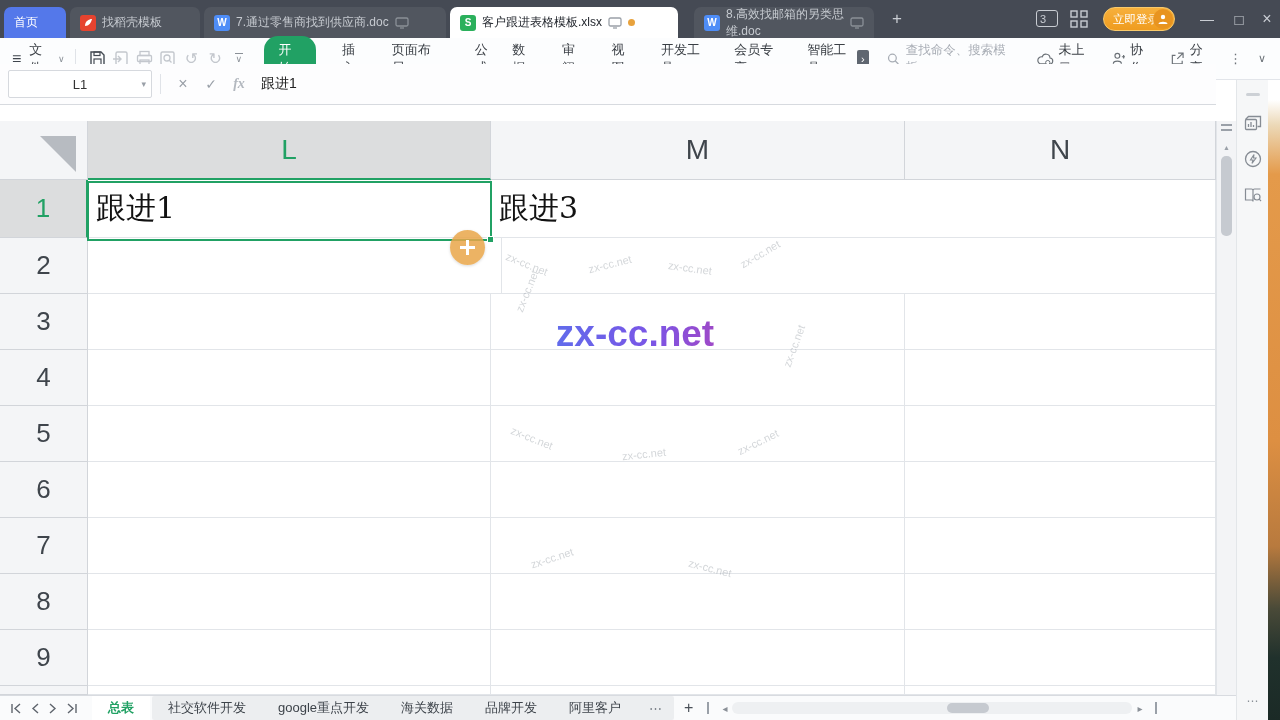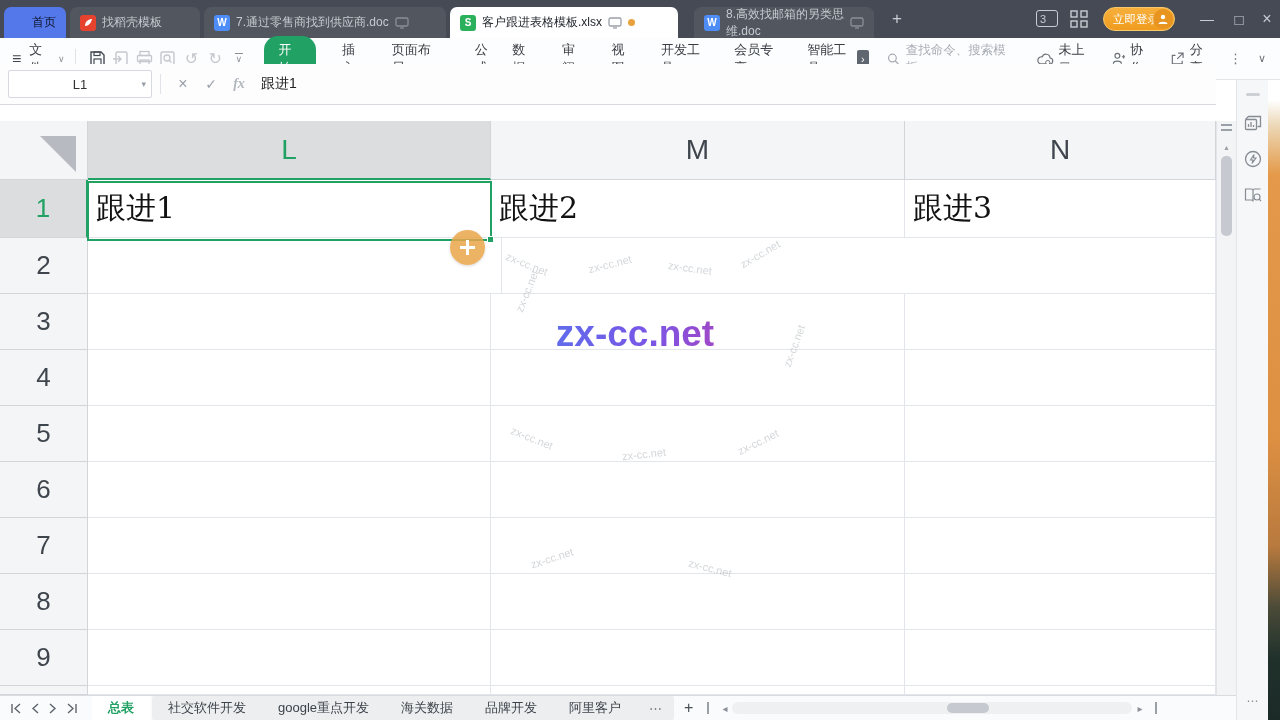--- a/index.html
+++ b/index.html
@@ -2,21 +2,21 @@
 <html><head>
 <meta charset="utf-8">
 <style>
   *{margin:0;padding:0;box-sizing:border-box}
   html,body{width:1280px;height:720px;overflow:hidden;font-family:"Liberation Sans",sans-serif;background:#fff;position:relative}
   .abs{position:absolute}
   
   .titlebar{position:absolute;left:0;top:0;width:1280px;height:38px;background:#454a54}
   .ttab{position:absolute;top:7px;height:31px;border-radius:7px 7px 0 0;display:flex;align-items:center;gap:6px;padding:0 10px;font-size:12px;color:#c6cad0;cursor:pointer}
   .ttab.dark{background:#51565f}
-  .ttab.home{background:#5478ea;color:#0f172a;justify-content:flex-end}
+  .ttab.home{background:#5478ea;color:#ffffff;justify-content:flex-start}
   .ttab.active{background:#fff;color:#23272e}
   .appicon{width:16px;height:16px;border-radius:3px;display:flex;align-items:center;justify-content:center;color:#fff;font-size:10px;font-weight:bold;flex:0 0 auto}
   .mon{flex:0 0 auto}
   .dot{width:7px;height:7px;border-radius:50%;background:#e8a23d;flex:0 0 auto}
   .winctl{position:absolute;top:0;height:38px;display:flex;align-items:center;justify-content:center;color:#c9cdd3;font-size:14px;width:30px;cursor:pointer}
   .loginpill{position:absolute;left:1103px;top:7px;width:72px;height:24px;background:linear-gradient(180deg,#f7b03c,#ef9c1f);border:1px solid #f8c96a;border-radius:13px;display:flex;align-items:center;color:#fff;font-size:11.5px;padding-left:9px;cursor:pointer}
   .avatar{position:absolute;right:1px;top:1px;width:20px;height:20px;border-radius:50%;background:#e89420;display:flex;align-items:center;justify-content:center}
   
   .ribbon{position:absolute;left:0;top:38px;width:1280px;height:42px;background:#fcfdfe;border-bottom:1px solid #e2e5ea;display:flex;align-items:center;font-size:13px;color:#3a3f45}
   .rit{display:flex;align-items:center;cursor:pointer}
@@ -316,23 +316,20 @@
       </div>
   </div>
 
   <div class="grow r1">
     <div class="rowhead sel">
         <span>1</span>
       </div>
     <div class="cell cL">
         <span>跟进1</span>
       </div>
-    <div class="cell cM">
-        <span>跟进2</span>
-      </div>
     <div class="cell cN">
         <span>跟进3</span>
       </div>
   </div>
   <div class="grow">
     <div class="rowhead">
         <span>2</span>
       </div>
     <div class="cell cM"></div>
     <div class="cell cN"></div>

